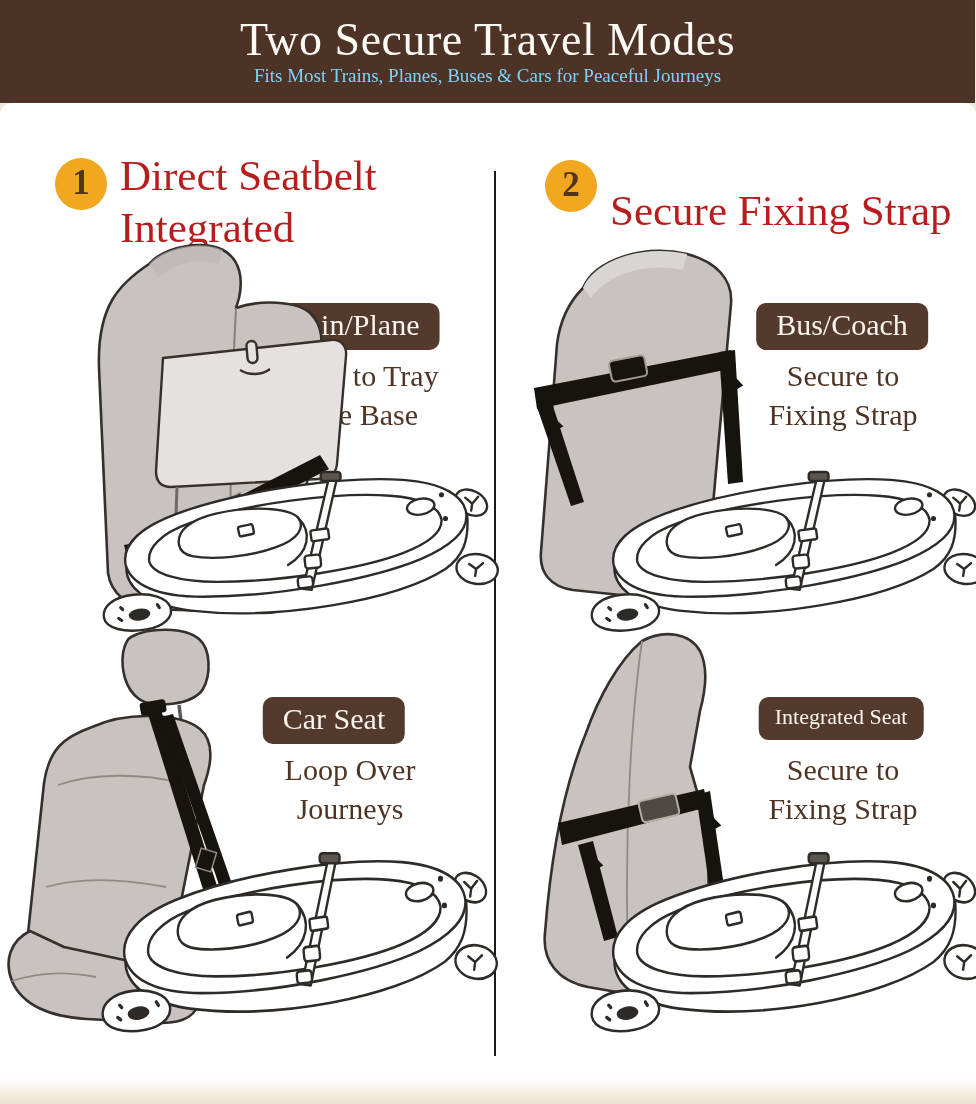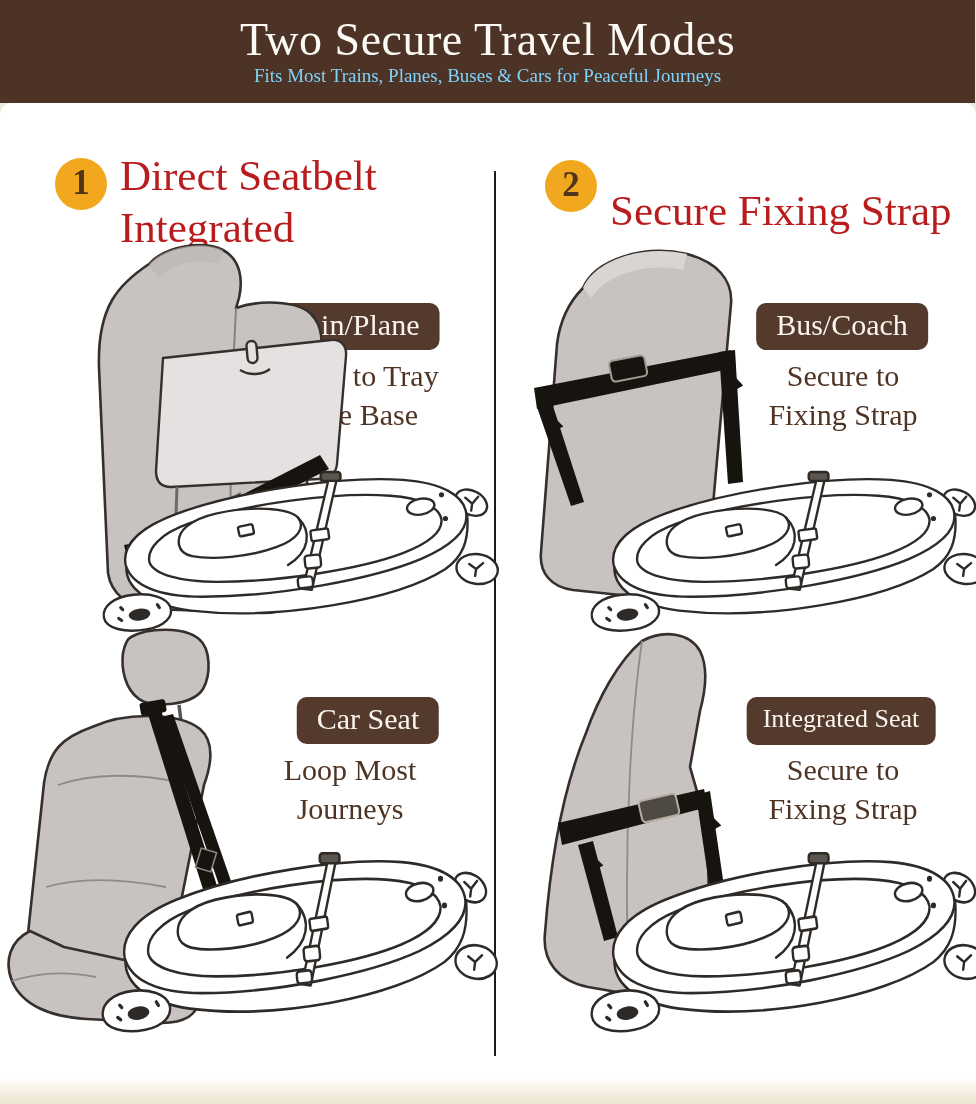--- a/index.html
+++ b/index.html
@@ -16,22 +16,22 @@
   .divider{position:absolute;left:494px;top:171px;width:2px;height:885px;background:#1d1a17;}
   .num{position:absolute;width:52px;height:52px;border-radius:50%;background:#f2a81e;
        color:#50341c;font-size:35px;font-weight:bold;display:flex;align-items:center;
        justify-content:center;padding-bottom:2px;box-sizing:border-box;}
   .num1{left:55px;top:158px;} .num2{left:545px;top:160px;}
   .sec-title{position:absolute;color:#b91c1c;font-size:43px;line-height:1.21;}
   .sec-title-1{left:120px;top:150px;} .sec-title-2{left:610px;top:185px;}
   .badge{position:absolute;transform:translateX(-50%);background:#543a2c;color:#f9f5ee;
          font-size:30px;line-height:1.1;padding:5px 20px 9px;border-radius:10px;white-space:nowrap;}
   .badge-q1{left:350px;top:303px;} .badge-q2{left:842px;top:303px;font-family:Liberation Serif, serif;}
-  .badge-q3{left:368px;top:697px;}
-  .badge-q4{left:841px;top:697px;font-size:26px;padding:8px 16px 11px;}
+  .badge-q3{left:334px;top:697px;}
+  .badge-q4{left:841px;top:697px;font-size:22px;padding:8px 16px 11px;}
   .caption{position:absolute;transform:translateX(-50%);color:#4f3424;font-size:30px;
            line-height:1.3;text-align:center;white-space:nowrap;}
   .cap-q1{left:352px;top:356px;} .cap-q2{left:843px;top:356px;}
   .cap-q3{left:350px;top:750px;} .cap-q4{left:843px;top:750px;}
   svg.illus{position:absolute;overflow:visible;}
   .defs-hidden{position:absolute;width:0;height:0;overflow:hidden;}
 </style>
 </head>
 <body>
 
@@ -64,21 +64,21 @@
 
   <div class="caption cap-q1">
     <span style="display:block">Attach to Tray</span>
     <span style="display:block">Table Base</span>
   </div>
   <div class="caption cap-q2">
     <span style="display:block">Secure to</span>
     <span style="display:block">Fixing Strap</span>
   </div>
   <div class="caption cap-q3">
-    <span style="display:block">Loop Most</span>
+    <span style="display:block">Loop Over</span>
     <span style="display:block">Journeys</span>
   </div>
   <div class="caption cap-q4">
     <span style="display:block">Secure to</span>
     <span style="display:block">Fixing Strap</span>
   </div>
 
   <svg class="defs-hidden" aria-hidden="true">
     <defs>
       <g id="bed-shape" stroke="#2e2a27" stroke-width="2.4" fill="#ffffff" stroke-linejoin="round" stroke-linecap="round">

